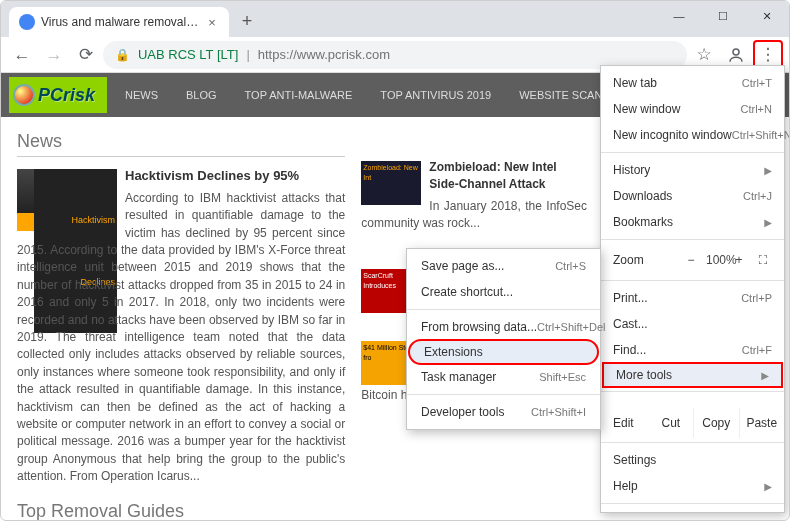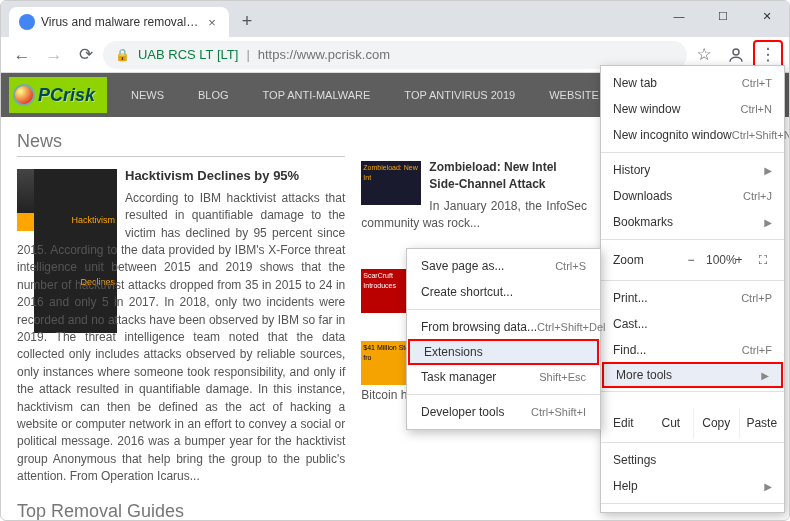--- a/index.html
+++ b/index.html
@@ -20,21 +20,21 @@
     .addr { flex: 1; height: 28px; background: #f1f3f4; border-radius: 14px; display: flex; align-items: center; padding: 0 12px; gap: 8px; font-size: 13px; color: #5f6368; }
     .addr .lock { font-size: 12px; }
     .addr .company { color: #0a8043; }
     .addr .sep { color: #999; }
     .addr .url { color: #737373; }
     .right-icons { display: flex; gap: 2px; }
     .menu-btn-highlight { border: 2px solid #ff0000; border-radius: 4px; }
 
     .content { height: 449px; overflow: hidden; position: relative; }
 
-    .sitenav { height: 44px; background: #5e5e5e; display: flex; align-items: center; padding-left: 8px; gap: 14px; }
+    .sitenav { height: 44px; background: #5e5e5e; display: flex; align-items: center; padding-left: 8px; gap: 8px; }
     .logo { width: 98px; height: 36px; background: #8fd400; display: flex; align-items: center; padding-left: 4px; gap: 3px; }
     .logo-ball { width: 22px; height: 22px; border-radius: 50%; background: radial-gradient(circle at 30% 30%, #ff8, #d00); border: 2px solid #7aa; }
     .logo-text { font-style: italic; font-weight: bold; color: #00475b; font-size: 18px; text-shadow: 1px 1px 0 rgba(255,255,255,0.4); }
     .nav-item { color: #ddd; font-size: 11px; padding: 0 10px; height: 100%; display: flex; align-items: center; }
 
     .page { padding: 14px 16px; display: flex; gap: 16px; }
     .left-col { flex: 1.6; }
     .mid-col { flex: 1.1; }
     .right-col { width: 170px; font-size: 12px; }
 
@@ -72,21 +72,21 @@
     .mm-zoom-ctrl span { width: 18px; text-align: center; }
     .mm-inline { display: flex; height: 30px; margin-top: 16px; }
     .mm-inline > div { flex: 1; display:flex; align-items:center; justify-content:center; border-right: 1px solid #eee; }
     .mm-inline > div:first-child { justify-content: flex-start; padding-left:12px; flex:0.8; border-right:none; }
     .mm-inline > div:last-child { border-right:none; }
     .mm-highlight-row { border: 2px solid #ff0000; margin: -1px 1px; }
 
     
     .submenu { position: absolute; right: 188px; top: 247px; width: 195px; background: #fff; border: 1px solid #c6c6c6; box-shadow: 2px 3px 10px rgba(0,0,0,0.25); font-size: 12px; color: #333; padding: 4px 0; z-index: 30; }
     .sub-row { height: 26px; display: flex; align-items: center; padding: 0 14px; justify-content: space-between; white-space:nowrap; }
-    .sub-row.hover { background: #e7edf7; }
+    .sub-row.hover { background: #e7edf7; border-radius: 13px; }
     .sub-highlight { border: 2px solid #ff0000; margin: -1px 1px; }
   </style>
 </head>
 <body>
 
 <div class="titlebar">
   <div class="tab">
     <div class="tab-favicon"></div>
     <div class="tab-title">Virus and malware removal inst</div>
     <div class="tab-close">×</div>

